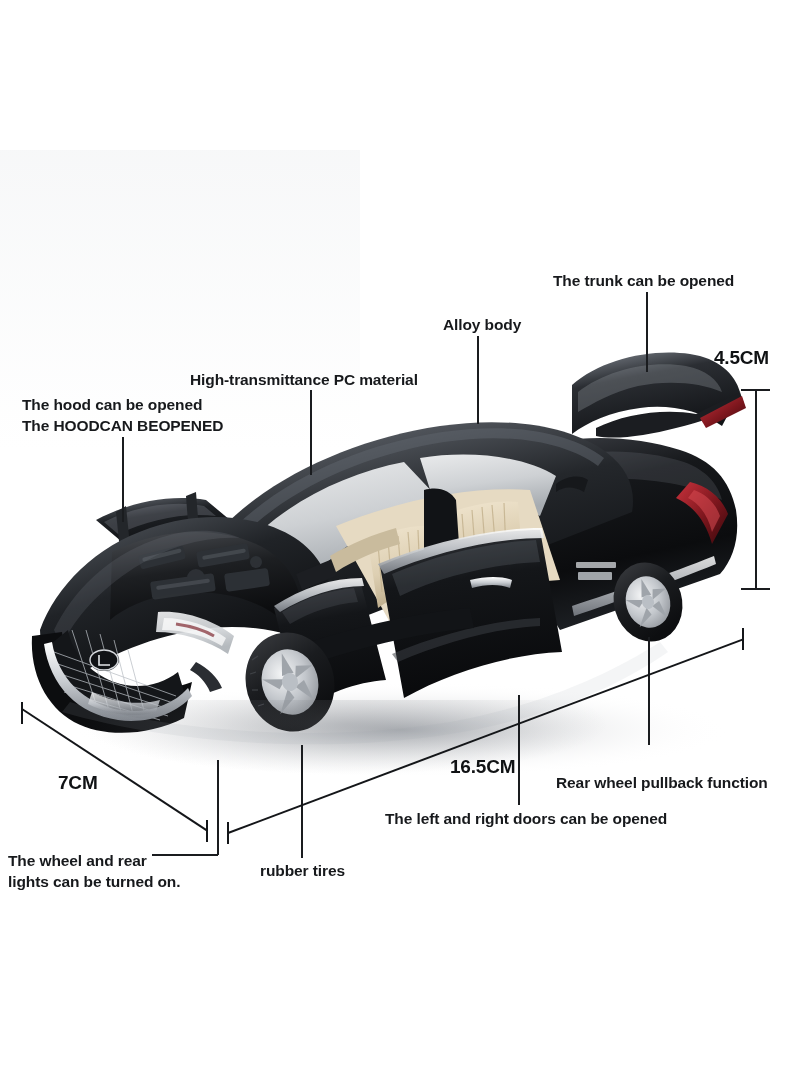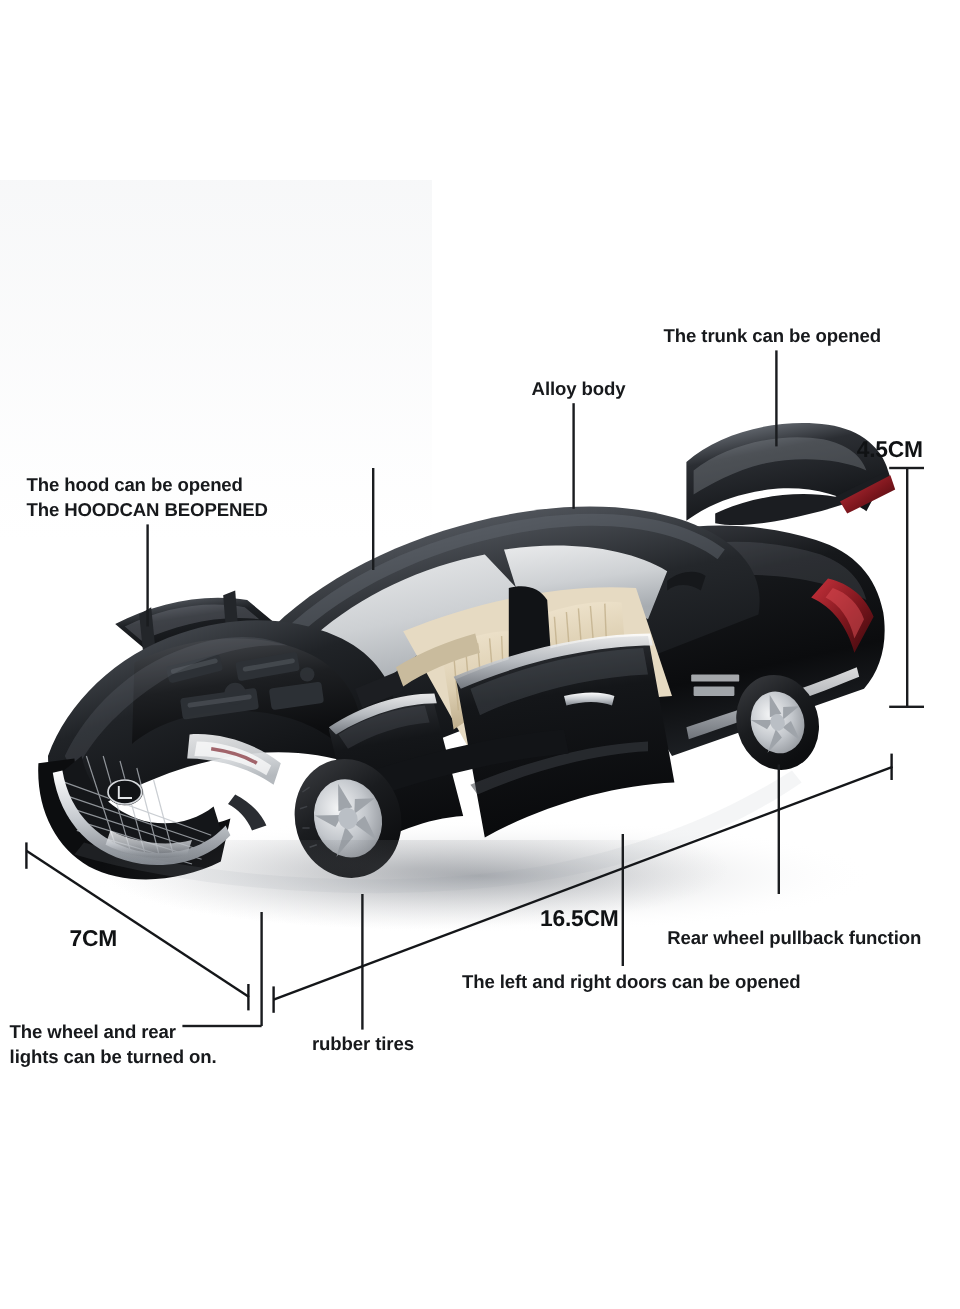--- a/index.html
+++ b/index.html
@@ -398,20 +398,21 @@
 
     <path d="M70,372 C180,404 330,412 450,392 C540,376 610,344 660,312
              L668,322 C616,358 542,390 450,404 C326,424 172,414 62,382 Z" fill="#a8adb4" opacity="0.12"></path>
   </svg>
   </div>
   <div class="floor"></div>
 
   <div class="anno" style="left:22px;  top:395px;">The hood can be opened</div>
   <div class="anno" style="left:22px;  top:416px;">The HOODCAN BEOPENED</div>
 
+  <div class="anno" style="left:190px; top:370px;">High-transmittance PC material</div>
 
   <div class="anno" style="left:443px; top:315px;">Alloy body</div>
 
   <div class="anno" style="left:553px; top:271px;">The trunk can be opened</div>
 
   <div class="anno" style="left:556px; top:773px;">Rear wheel pullback function</div>
 
   <div class="anno" style="left:385px; top:809px;">The left and right doors can be opened</div>
 
   <div class="anno" style="left:260px; top:861px;">rubber tires</div>
@@ -429,21 +430,21 @@
 
   <div class="vline" style="left:648px; top:637px; height:108px;"></div>
 
   <div class="vline" style="left:518px; top:695px; height:110px;"></div>
 
   <div class="vline" style="left:301px; top:745px; height:113px;"></div>
 
   <div class="vline" style="left:217px; top:760px; height:95px;"></div>
   <div class="hline" style="left:152px; top:854px; width:66px;"></div>
 
-  <div class="dim" style="left:714px; top:365px;">4.5CM</div>
+  <div class="dim" style="left:714px; top:347px;">4.5CM</div>
   <div class="vline" style="left:755px; top:390px; height:200px; width:2.4px;"></div>
   <div class="hline" style="left:741px; top:389px; width:29px; height:2.4px;"></div>
   <div class="hline" style="left:741px; top:588px; width:29px; height:2.4px;"></div>
 
   <div class="dim" style="left:58px; top:772px;">7CM</div>
 
   <div class="diag" style="left:22px; top:708px; width:222px; transform:rotate(33.3deg);"></div>
   <div class="tick-v" style="left:21px; top:702px; height:22px;"></div>
   <div class="tick-v" style="left:206px; top:820px; height:22px;"></div>
 

